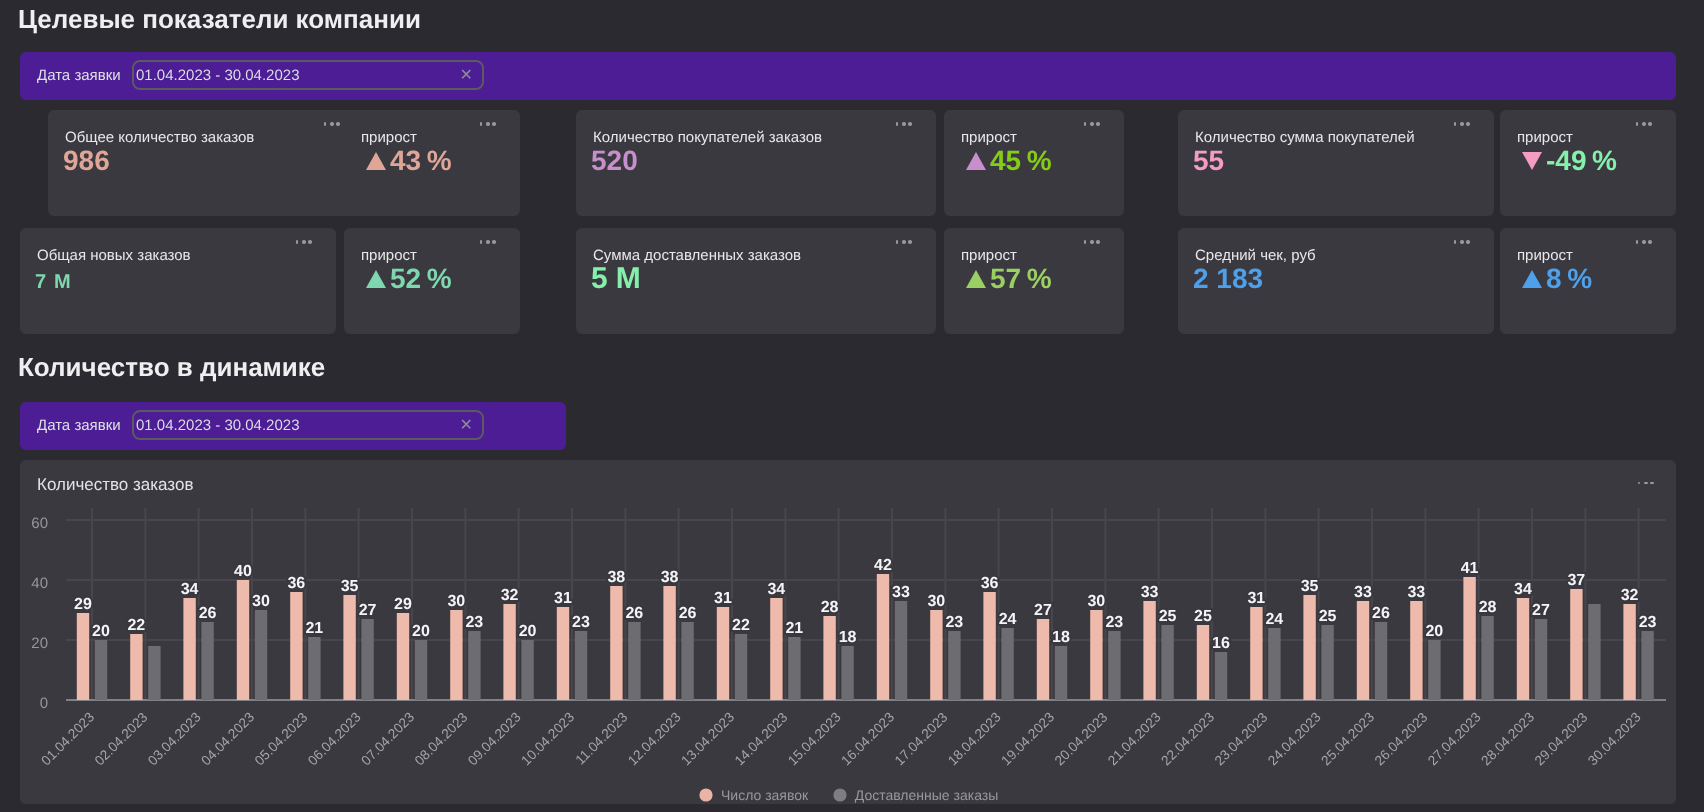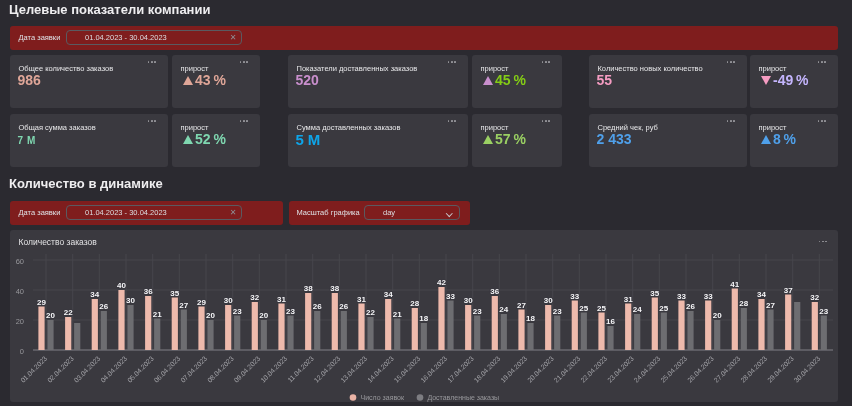--- a/index.html
+++ b/index.html
@@ -1,64 +1,64 @@
 <!DOCTYPE html>
 <html><head><meta charset="utf-8"><style>
 *{margin:0;padding:0;box-sizing:border-box}
 html,body{width:852px;height:406px;background:#2b2a30;font-family:"Liberation Sans",sans-serif;overflow:hidden}
 .wrap{position:relative;width:704px;height:406px}
 .h1{position:absolute;left:9px;font-size:13px;font-weight:bold;color:#efeef0}
-.fbar{position:absolute;background:#7f1d1d;border-radius:3px;height:24px}
+.fbar{position:absolute;background:#4c1d95;border-radius:3px;height:24px}
 .flabel{position:absolute;top:6.5px;font-size:7.5px;color:#dfe1e5}
-.finput{position:absolute;top:4px;height:15px;border:1px solid #5a5a60;border-radius:4px;font-size:7.5px;color:#dcdee2;line-height:13.5px;padding-left:18px}
+.finput{position:absolute;top:4px;height:15px;border:1px solid #5a5a60;border-radius:4px;font-size:7.5px;color:#dcdee2;line-height:13.5px;padding-left:1px}
 .fx{position:absolute;right:4px;top:0;color:#8e8e94;font-size:8px;line-height:14px}
 .chev{position:absolute;right:7px;top:4.5px;width:4.5px;height:4.5px;border-right:1.2px solid #c8c9cd;border-bottom:1.2px solid #c8c9cd;transform:rotate(45deg)}
 .card{position:absolute;background:#3a393f;border-radius:3px}
 .dots{position:absolute;top:6px;right:12px;display:flex;gap:1.6px}
 .dots i{width:1.7px;height:1.7px;border-radius:50%;background:#97979c;display:block}
 .ctitle{position:absolute;left:8.5px;top:8.5px;font-size:7.5px;color:#e8e8ea}
 .cval{position:absolute;left:7.5px;top:17px;font-size:14px;font-weight:bold}
 .card .sval{left:10.5px}
 .tri-up{display:inline-block;width:0;height:0;border-left:5.5px solid transparent;border-right:5.5px solid transparent;border-bottom:9.5px solid;margin-right:2.5px}
 .tri-dn{display:inline-block;width:0;height:0;border-left:5.5px solid transparent;border-right:5.5px solid transparent;border-top:9.5px solid;margin-right:2.5px}
 </style></head><body>
 <div class="wrap">
 
 <div class="h1" style="top:2px">Целевые показатели компании</div>
 
 <div class="fbar" style="left:10px;top:26px;width:828px">
   <span class="flabel" style="left:8.5px">Дата заявки</span>
   <span class="finput" style="left:56px;width:175.5px">01.04.2023 - 30.04.2023<span class="fx">✕</span></span>
 </div>
 
-<div class="card" style="left:10px;top:55px;width:158px;height:52.5px">
+<div class="card" style="left:24px;top:55px;width:158px;height:52.5px">
   <div class="dots">
         <i></i>
         <i></i>
         <i></i>
       </div>
   <div class="ctitle">Общее количество заказов</div>
   <div class="cval" style="color:#dfa698">986</div>
 </div>
 <div class="card" style="left:288px;top:55px;width:180px;height:52.5px">
   <div class="dots">
         <i></i>
         <i></i>
         <i></i>
       </div>
-  <div class="ctitle">Показатели доставленных заказов</div>
+  <div class="ctitle">Количество покупателей заказов</div>
   <div class="cval" style="color:#c98fcd">520</div>
 </div>
 <div class="card" style="left:589px;top:55px;width:158px;height:52.5px">
   <div class="dots">
         <i></i>
         <i></i>
         <i></i>
       </div>
-  <div class="ctitle">Количество новых количество</div>
+  <div class="ctitle">Количество сумма покупателей</div>
   <div class="cval" style="color:#f59cc2">55</div>
 </div>
 <div class="card" style="left:172px;top:55px;width:88px;height:52.5px">
   <div class="dots">
         <i></i>
         <i></i>
         <i></i>
       </div>
   <div class="ctitle">прирост</div>
   <div class="cval sval" style="color:#dfa698"><span class="tri-up" style="border-bottom-color:#dfa698"></span>43 %</div>
@@ -72,48 +72,48 @@
   <div class="ctitle">прирост</div>
   <div class="cval sval" style="color:#84cc16"><span class="tri-up" style="border-bottom-color:#c98fcd"></span>45 %</div>
 </div>
 <div class="card" style="left:750px;top:55px;width:88px;height:52.5px">
   <div class="dots">
         <i></i>
         <i></i>
         <i></i>
       </div>
   <div class="ctitle">прирост</div>
-  <div class="cval sval" style="color:#c4b5fd"><span class="tri-dn" style="border-top-color:#f59cc2"></span>-49 %</div>
+  <div class="cval sval" style="color:#86efac"><span class="tri-dn" style="border-top-color:#f59cc2"></span>-49 %</div>
 </div>
 <div class="card" style="left:10px;top:114px;width:158px;height:52.5px">
   <div class="dots">
         <i></i>
         <i></i>
         <i></i>
       </div>
-  <div class="ctitle">Общая сумма заказов</div>
+  <div class="ctitle">Общая новых заказов</div>
   <div class="cval" style="color:#7fd7b0"><span style="font-size:10px;letter-spacing:4px">7M</span></div>
 </div>
 <div class="card" style="left:288px;top:114px;width:180px;height:52.5px">
   <div class="dots">
         <i></i>
         <i></i>
         <i></i>
       </div>
   <div class="ctitle">Сумма доставленных заказов</div>
-  <div class="cval" style="color:#0ea5e9"><span style="font-size:15px;letter-spacing:4px">5M</span></div>
+  <div class="cval" style="color:#86efac"><span style="font-size:15px;letter-spacing:4px">5M</span></div>
 </div>
 <div class="card" style="left:589px;top:114px;width:158px;height:52.5px">
   <div class="dots">
         <i></i>
         <i></i>
         <i></i>
       </div>
   <div class="ctitle">Средний чек, руб</div>
-  <div class="cval" style="color:#4fa0ea">2 433</div>
+  <div class="cval" style="color:#4fa0ea">2 183</div>
 </div>
 <div class="card" style="left:172px;top:114px;width:88px;height:52.5px">
   <div class="dots">
         <i></i>
         <i></i>
         <i></i>
       </div>
   <div class="ctitle">прирост</div>
   <div class="cval sval" style="color:#7fd7b0"><span class="tri-up" style="border-bottom-color:#7fd7b0"></span>52 %</div>
 </div>
@@ -134,24 +134,20 @@
       </div>
   <div class="ctitle">прирост</div>
   <div class="cval sval" style="color:#4fa0ea"><span class="tri-up" style="border-bottom-color:#4fa0ea"></span>8 %</div>
 </div>
 
 <div class="h1" style="top:176px">Количество в динамике</div>
 
 <div class="fbar" style="left:10px;top:201px;width:273px">
   <span class="flabel" style="left:8.5px">Дата заявки</span>
   <span class="finput" style="left:56px;width:175.5px">01.04.2023 - 30.04.2023<span class="fx">✕</span></span>
-</div>
-<div class="fbar" style="left:288.5px;top:201px;width:181px">
-  <span class="flabel" style="left:8px">Масштаб графика</span>
-  <span class="finput" style="left:75.5px;width:95.5px">day<span class="chev"></span></span>
 </div>
 
 <div class="card" style="left:10px;top:230px;width:828px;height:171.5px">
   <div class="dots" style="top:10.5px;right:11px">
         <i></i>
         <i></i>
         <i></i>
       </div>
   <div class="ctitle" style="left:8.5px;top:7px;font-size:8.5px;color:#e2e2e4">Количество заказов</div>
   <svg style="position:absolute;left:0;top:0" width="828" height="172" viewBox="0 0 828 172" font-family="Liberation Sans,sans-serif">

